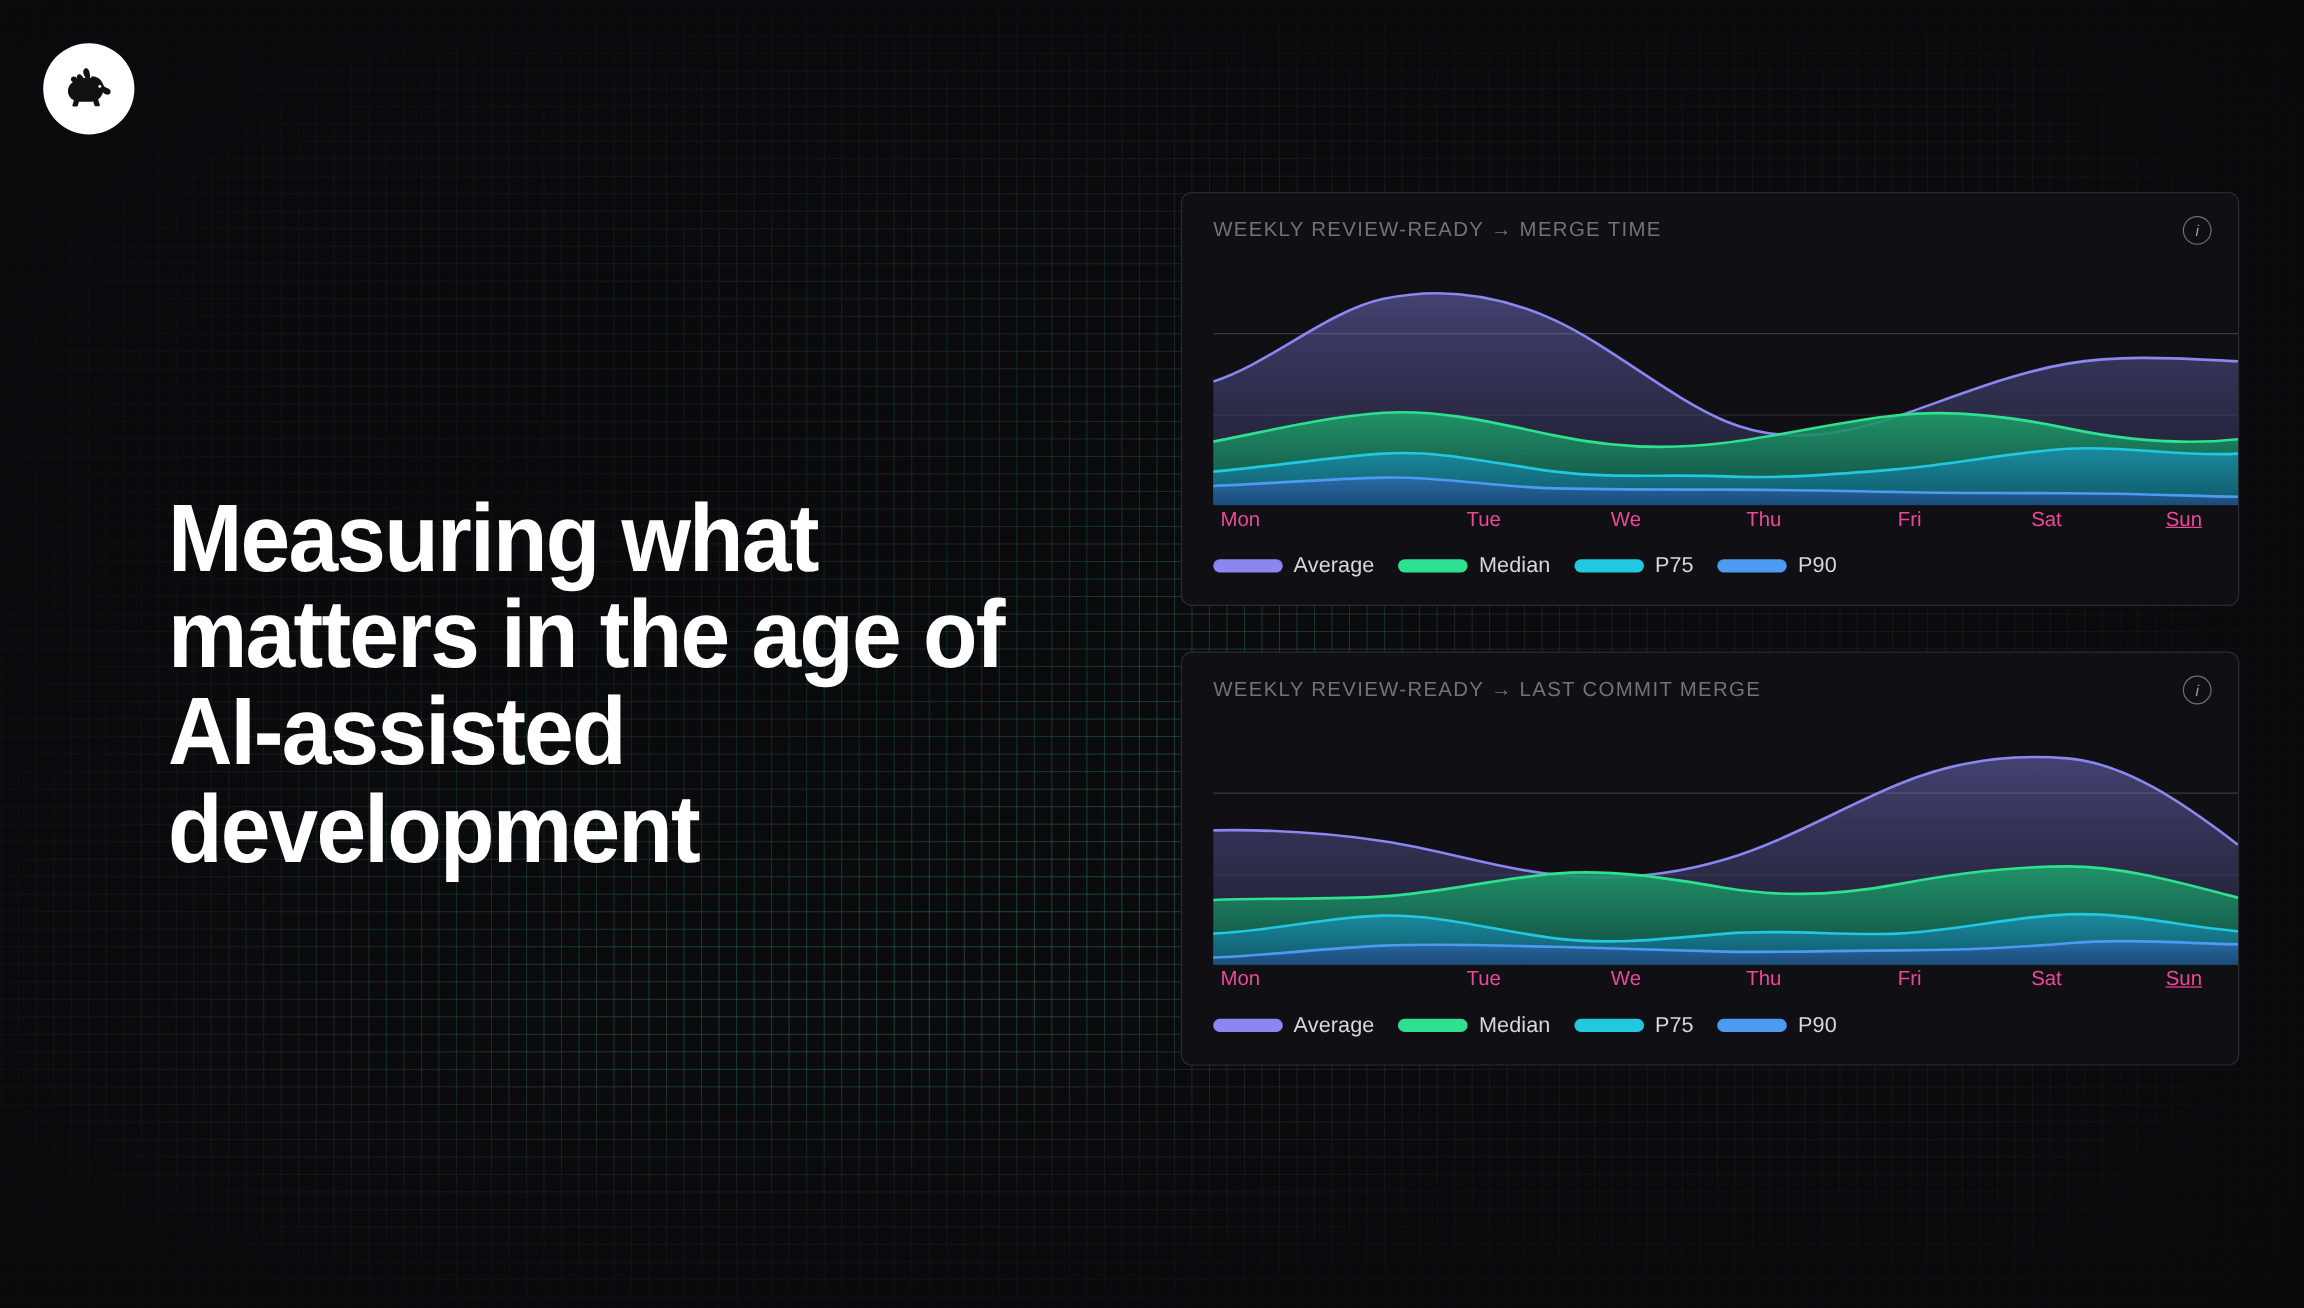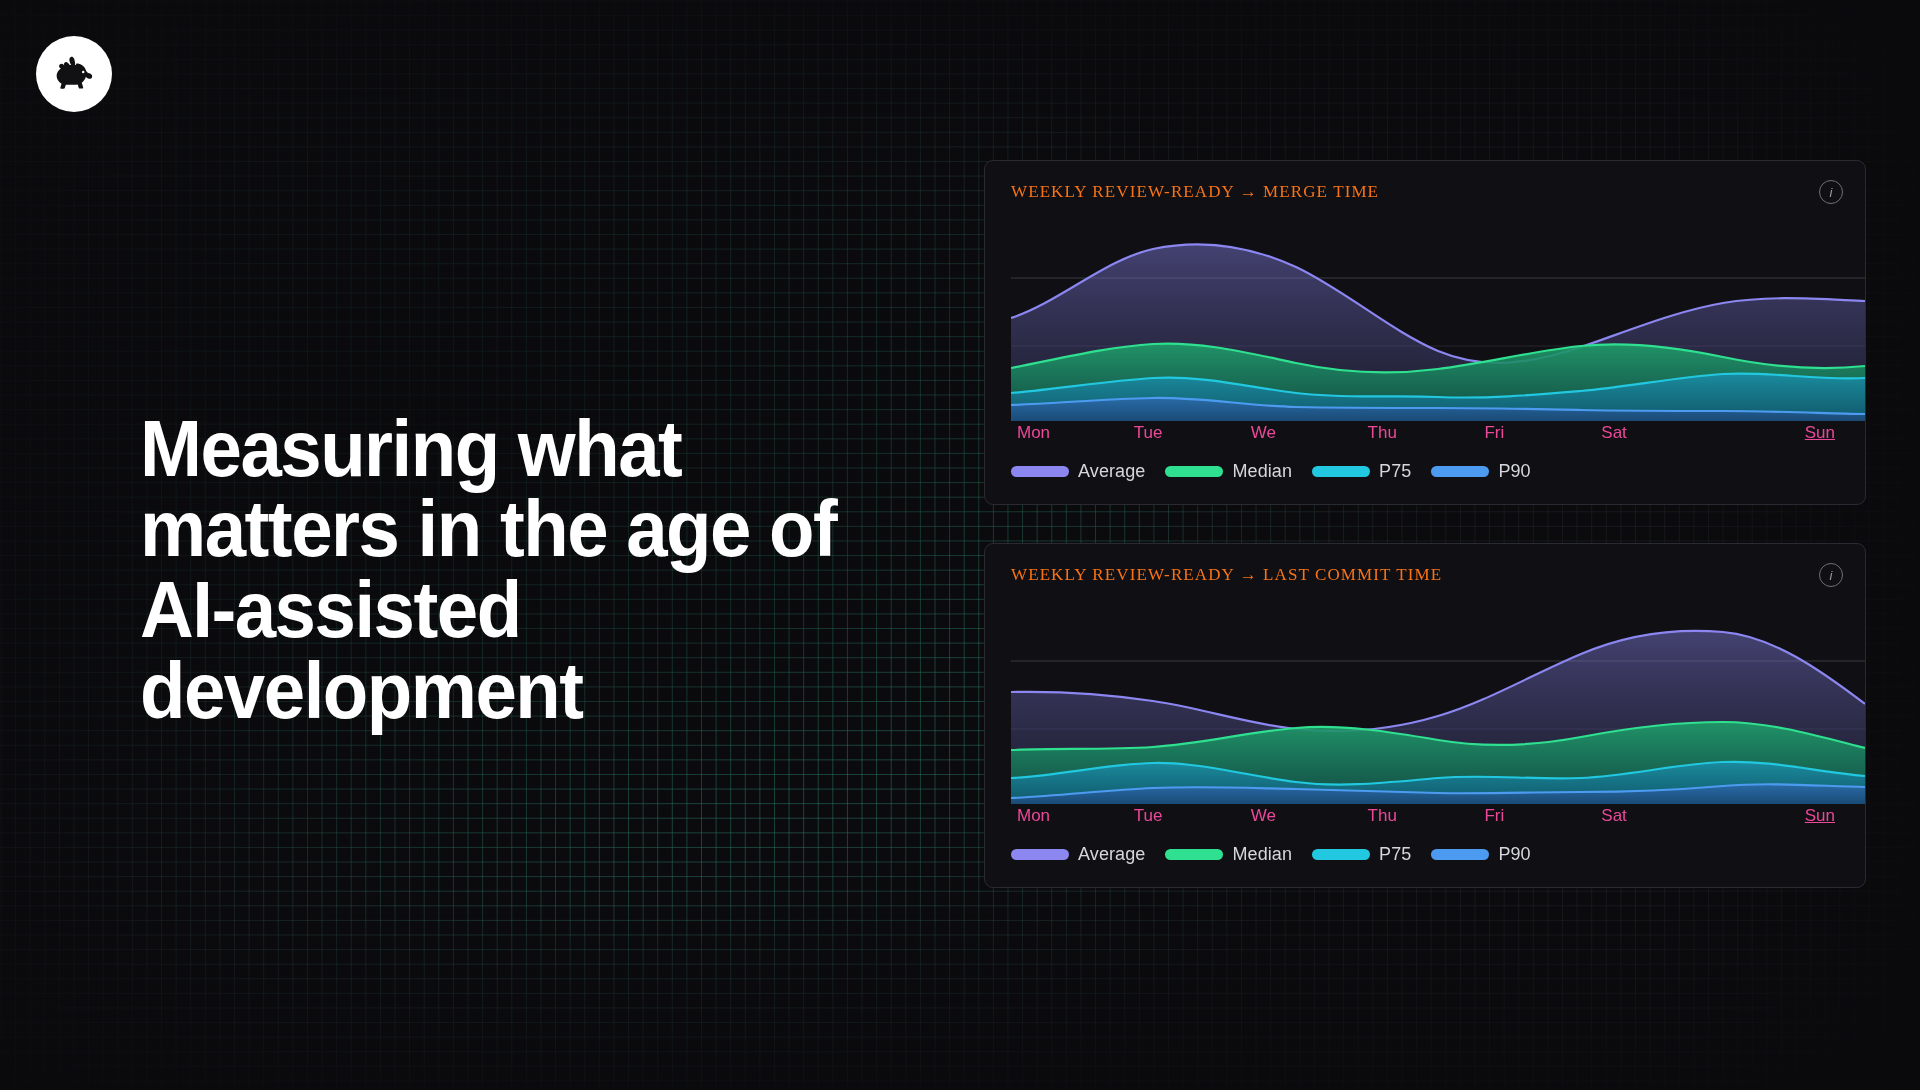--- a/index.html
+++ b/index.html
@@ -107,24 +107,24 @@
     position: absolute;
     left: 0; right: 0; top: 0;
     height: 62px;
     display: flex;
     align-items: center;
     justify-content: space-between;
     padding: 0 22px 0 26px;
     box-sizing: border-box;
   }
   .card-title {
-    font-family: Liberation Serif, serif;
+    font-family: Liberation Sans, sans-serif;
     font-size: 17px;
     letter-spacing: 1.1px;
-    color: #f97316;
+    color: #737373;
     white-space: nowrap;
   }
   .info-icon {
     width: 24px;
     height: 24px;
     border: 1px solid #6e7079;
     border-radius: 50%;
     color: #9a9ca5;
     font-family: "Liberation Sans", sans-serif;
     font-size: 13px;
@@ -150,21 +150,21 @@
     left: 26px;
     right: 12px;
     top: 262px;
     height: 22px;
     display: flex;
     color: #ec4899;
     font-size: 17px;
   }
   .axis span {
     flex: 1 1 0;
-    text-align: left;
+    text-align: right;
   }
   .axis span:first-child { text-align: left; padding-left: 6px; }
   .axis span:last-child  { text-align: right; padding-right: 18px; text-decoration: underline; }
 
   .legend {
     position: absolute;
     left: 26px;
     top: 300px;
     display: flex;
     align-items: center;
@@ -290,21 +290,21 @@
       </div>
       <div class="legend-item">
         <span class="swatch" style="background:#4d9bf0"></span>
         <span class="legend-label">P90</span>
       </div>
     </div>
   </section>
 
   <section class="card" id="card-commit">
     <div class="card-head">
-      <div class="card-title">WEEKLY REVIEW-READY → LAST COMMIT TIME</div>
+      <div class="card-title">WEEKLY REVIEW-READY → LAST COMMIT MERGE</div>
       <div class="info-icon">i</div>
     </div>
 
     <div class="plot">
       <svg viewBox="0 0 854 198" preserveAspectRatio="none">
         <defs>
           <linearGradient id="g-avg-1" x1="0" y1="0" x2="0" y2="1">
             <stop offset="0%" stop-color="#8b86f0" stop-opacity="0.42"></stop>
             <stop offset="100%" stop-color="#3a3a6a" stop-opacity="0.30"></stop>
           </linearGradient>

